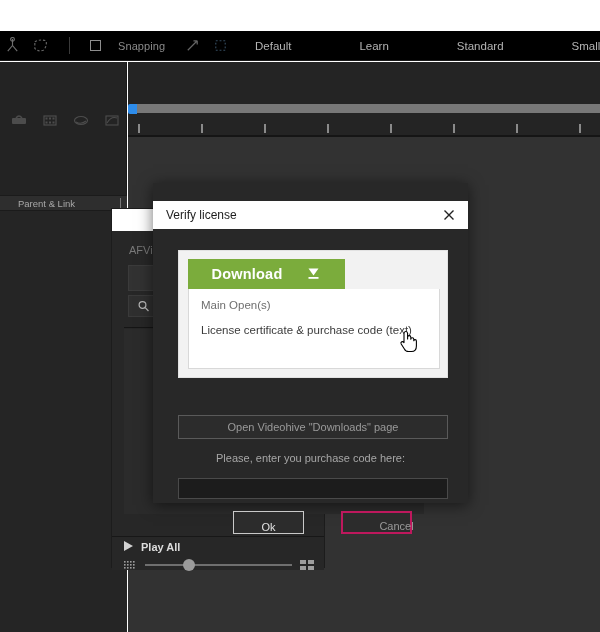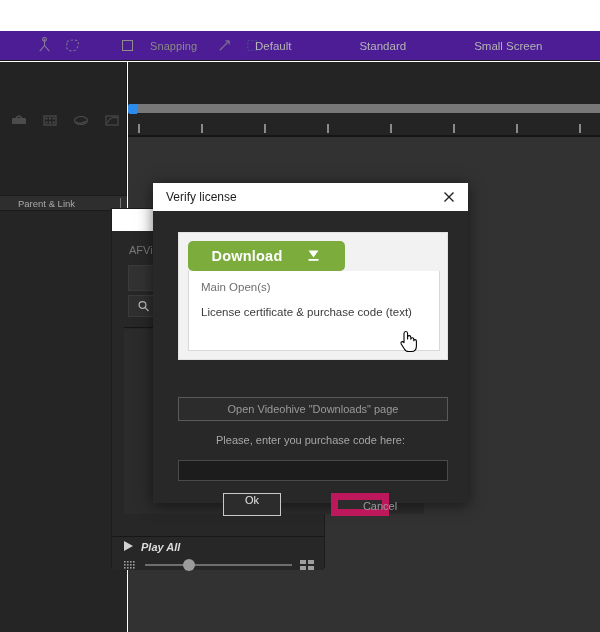--- a/index.html
+++ b/index.html
@@ -14,23 +14,23 @@
 
   
   #app-window {
     position:absolute; left:0; top:0; width:600px; height:632px;
     background:#ffffff;
   }
   .white-strip { position:absolute; left:0; top:0; width:600px; height:31px; background:#ffffff; }
 
   .toolbar {
     position:absolute; left:0; top:31px; width:600px; height:30px;
-    background:#4c1d95;
+    background:#000000;
     border-bottom:1px solid #1b1b1b;
-    display:flex; align-items:center;padding-left:32px;
+    display:flex; align-items:center;
   }
   .tool-icons { display:flex; align-items:center; gap:11px; padding-left:4px; }
   .tool-ic { width:17px; height:17px; opacity:.72; display:block; }
   .tb-sep { width:1px; height:17px; background:#3a3a3a; margin:0 9px; }
   .snapbox {
     width:11px; height:11px; border:1px solid #8d8d8d; background:transparent;
     margin-right:6px; flex:none;
   }
   .snap-label { color:#8a8a8a; font-size:11px; letter-spacing:.1px; }
 
@@ -105,21 +105,21 @@
     position:absolute; left:16px; top:86px; width:110px; height:22px;
     background:#2f2f2f; border:1px solid #3a3a3a; display:flex; align-items:center; padding-left:8px;
   }
   #behind-rule { position:absolute; left:12px; top:118px; width:190px; height:1px; background:#151515; }
   #behind-list { position:absolute; left:12px; top:120px; width:300px; height:185px; background:#2b2b2b; }
 
   #play-row {
     position:absolute; left:112px; top:536px; width:212px; height:34px;
     background:#272727; border-top:1px solid #171717;
   }
-  #play-all { position:absolute; left:12px; top:4px; display:flex; align-items:flex-start; gap:8px;font-style:italic; }
+  #play-all { position:absolute; left:12px; top:4px; display:flex; align-items:flex-start; gap:8px; }
   .play-tri {
     width:0;height:0;border-left:9px solid #d2d2d2;
     border-top:5px solid transparent;border-bottom:5px solid transparent;
   }
   #play-all span { color:#dcdcdc; font-size:11px; font-weight:bold; }
   #slider-row { position:absolute; left:12px; top:22px; width:190px; height:12px; display:flex; align-items:center; }
   #grid-ic { width:13px; height:9px; }
   #slider-track { flex:1; height:2px; background:#6f6f6f; margin:0 8px; position:relative; }
   #slider-knob {
     position:absolute; left:26%; top:-5px; width:12px; height:12px;
@@ -128,37 +128,37 @@
   #bars-ic { width:14px; height:10px; }
 
   
   #dialog {
     position:absolute; left:153px; top:183px; width:315px; height:320px;
     background:#282828;
     box-shadow:0 2px 14px rgba(0,0,0,.55);
   }
   #dlg-title {
     height:28px; background:#ffffff; display:flex; align-items:center;
-    justify-content:space-between; padding:0 10px 0 13px;
+    justify-content:space-between; padding:0 10px 0 13px;margin-top:18px;
   }
   #dlg-title-text { color:#1e1e1e; font-size:12px; }
   #dlg-close {
     width:18px; height:18px; display:flex; align-items:center; justify-content:center;
     color:#2a2a2a; font-size:15px; line-height:1; cursor:pointer;
   }
 
   #dlg-body { position:relative; height:292px; }
 
   #white-card {
     position:absolute; left:25px; top:21px; width:270px; height:128px;
     background:#f2f2f2; border:1px solid #e2e2e2;
   }
   #dl-btn {
     position:absolute; left:9px; top:8px; width:157px; height:30px;
-    background:#7bac3c; border-radius:5px;
+    background:#7bac3c; border-radius:0;
     display:flex; align-items:center; justify-content:center; gap:24px;
     cursor:pointer;
   }
   #dl-btn .lbl { color:#ffffff; font-size:14.5px; font-weight:bold; letter-spacing:.2px; }
   .dl-arrow { width:15px; height:14px; }
   #dd-list {
     position:absolute; left:9px; top:38px; width:252px; height:80px;
     background:#ffffff; border:1px solid #d8d8d8; border-top:none;
     padding-top:3px;
   }
@@ -178,27 +178,28 @@
   #code-label {
     position:absolute; left:0; top:223px; width:315px; text-align:center;
     color:#a7a7a7; font-size:11px;
   }
   #code-input {
     position:absolute; left:25px; top:249px; width:270px; height:21px;
     background:#1c1c1c; border:1px solid #4a4a4a; cursor:text;
   }
 
   #ok-btn, #cancel-btn {
-    position:absolute; top:282px; height:23px; width:58px;
-    display:flex; align-items:flex-start; justify-content:center; cursor:pointer;
+    position:absolute; top:282px; height:23px; width:71px;
+    display:flex; align-items:flex-end; justify-content:center; cursor:pointer;
     background:#2c2c2c;
+    margin-left:10px;
   }
   #ok-btn { left:70px; border:1px solid #c9c9c9; }
   #ok-btn span { color:#e2e2e2; font-size:11px; }
-  #cancel-btn { left:178px; border:7px solid #be185d;padding-left:40px; }
+  #cancel-btn { left:178px; border:2px solid #be185d;padding-left:40px; }
   #cancel-btn span { color:#9a9a9a; font-size:11px; }
 
   
   #cursor { position:absolute; left:398px; top:328px; width:22px; height:26px; pointer-events:none; }
 </style>
 </head>
 <body>
 
 <div id="app-window">
 
@@ -219,20 +220,21 @@
       <svg class="tool-ic" viewBox="0 0 18 18" style="margin-left:8px">
         <path d="M4 14 L14 4 M14 4 L10 4 M14 4 L14 8" stroke="#8d8d8d" stroke-width="1.3" fill="none"></path>
       </svg>
       <svg class="tool-ic" viewBox="0 0 18 18">
         <rect x="4" y="4" width="10" height="10" fill="none" stroke="#4a6a86" stroke-width="1.2" stroke-dasharray="2 2"></rect>
       </svg>
     </div>
 
     <div class="ws-tabs">
       <div class="ws-tab">Default</div>
+      <div class="ws-tab">Learn</div>
       <div class="ws-tab">Standard</div>
       <div class="ws-tab">Small Screen</div>
     </div>
   </div>
 
   <div id="left-col">
     <div id="left-iconbar">
       <svg class="li-ic" viewBox="0 0 18 15">
         <rect x="2" y="5" width="14" height="6" rx="1" fill="#6e6e6e"></rect>
         <path d="M6 5 Q9 1 12 5" fill="none" stroke="#6e6e6e" stroke-width="1.3"></path>

